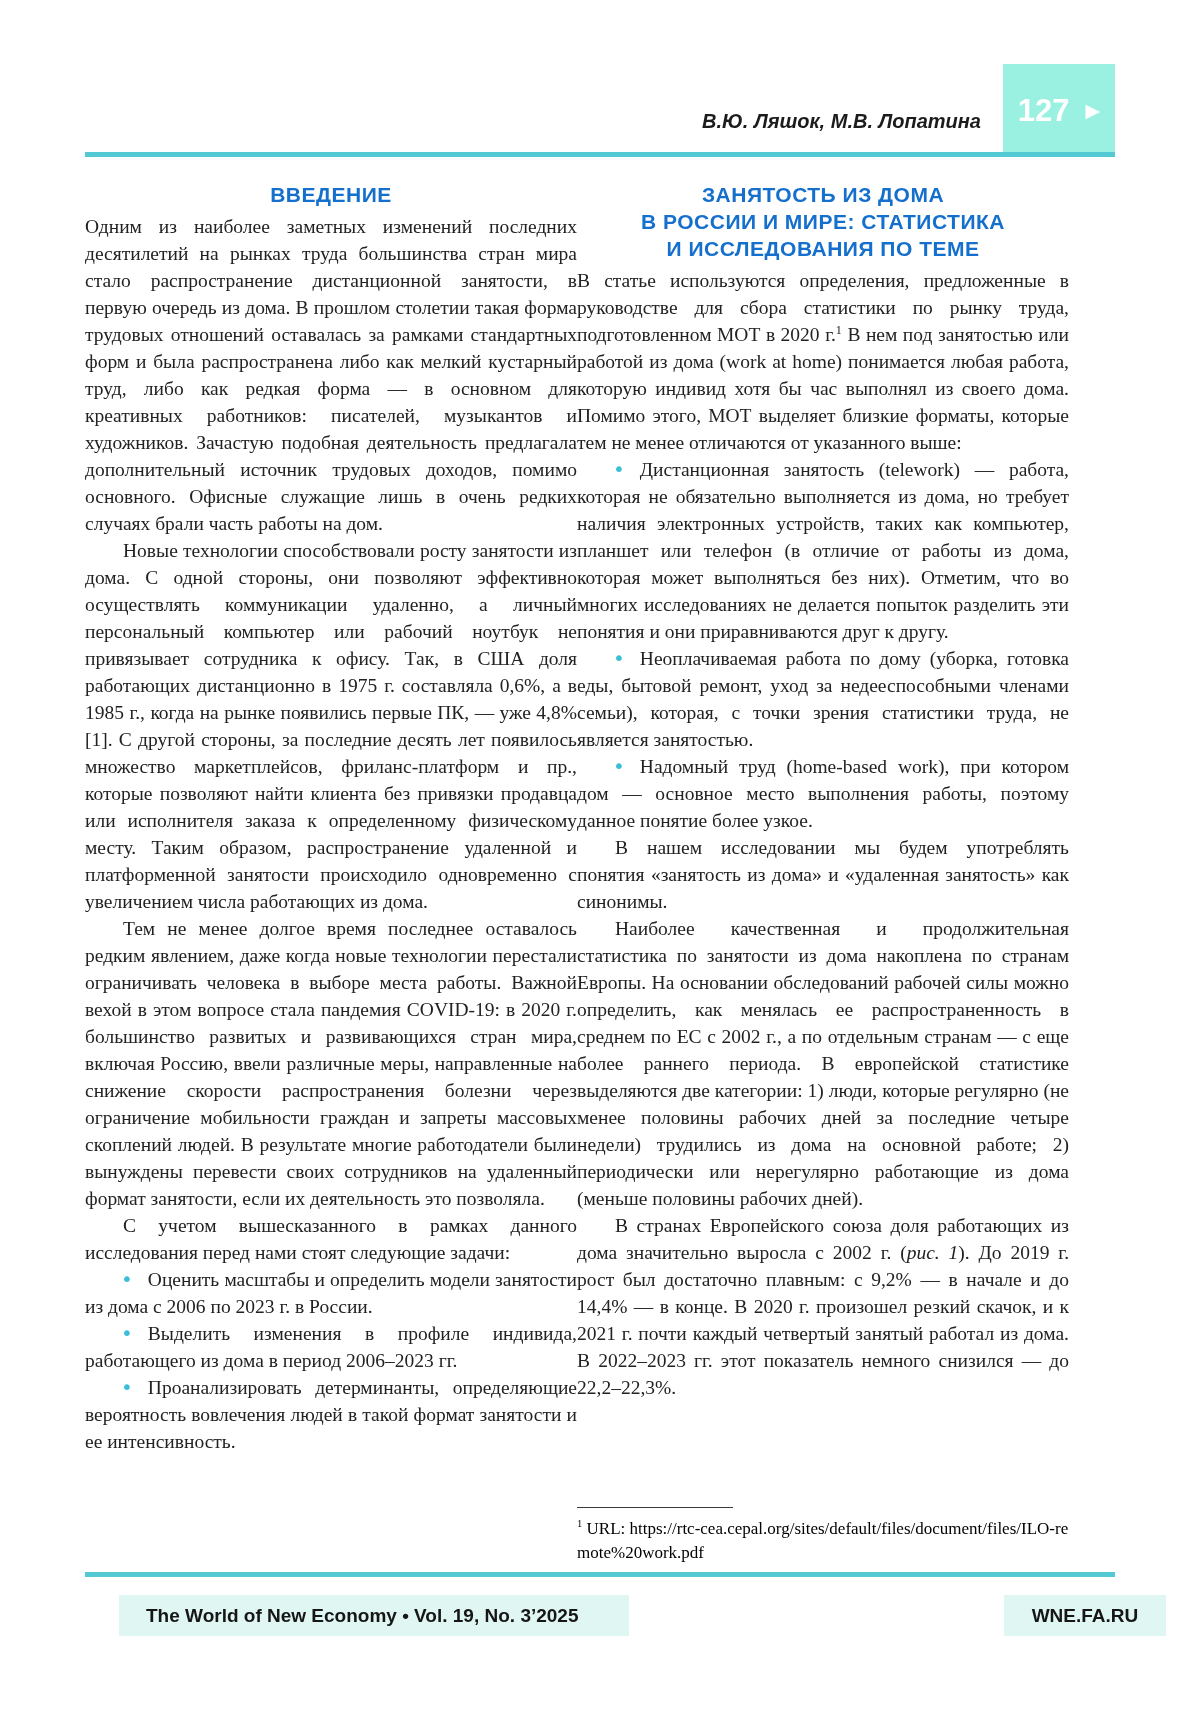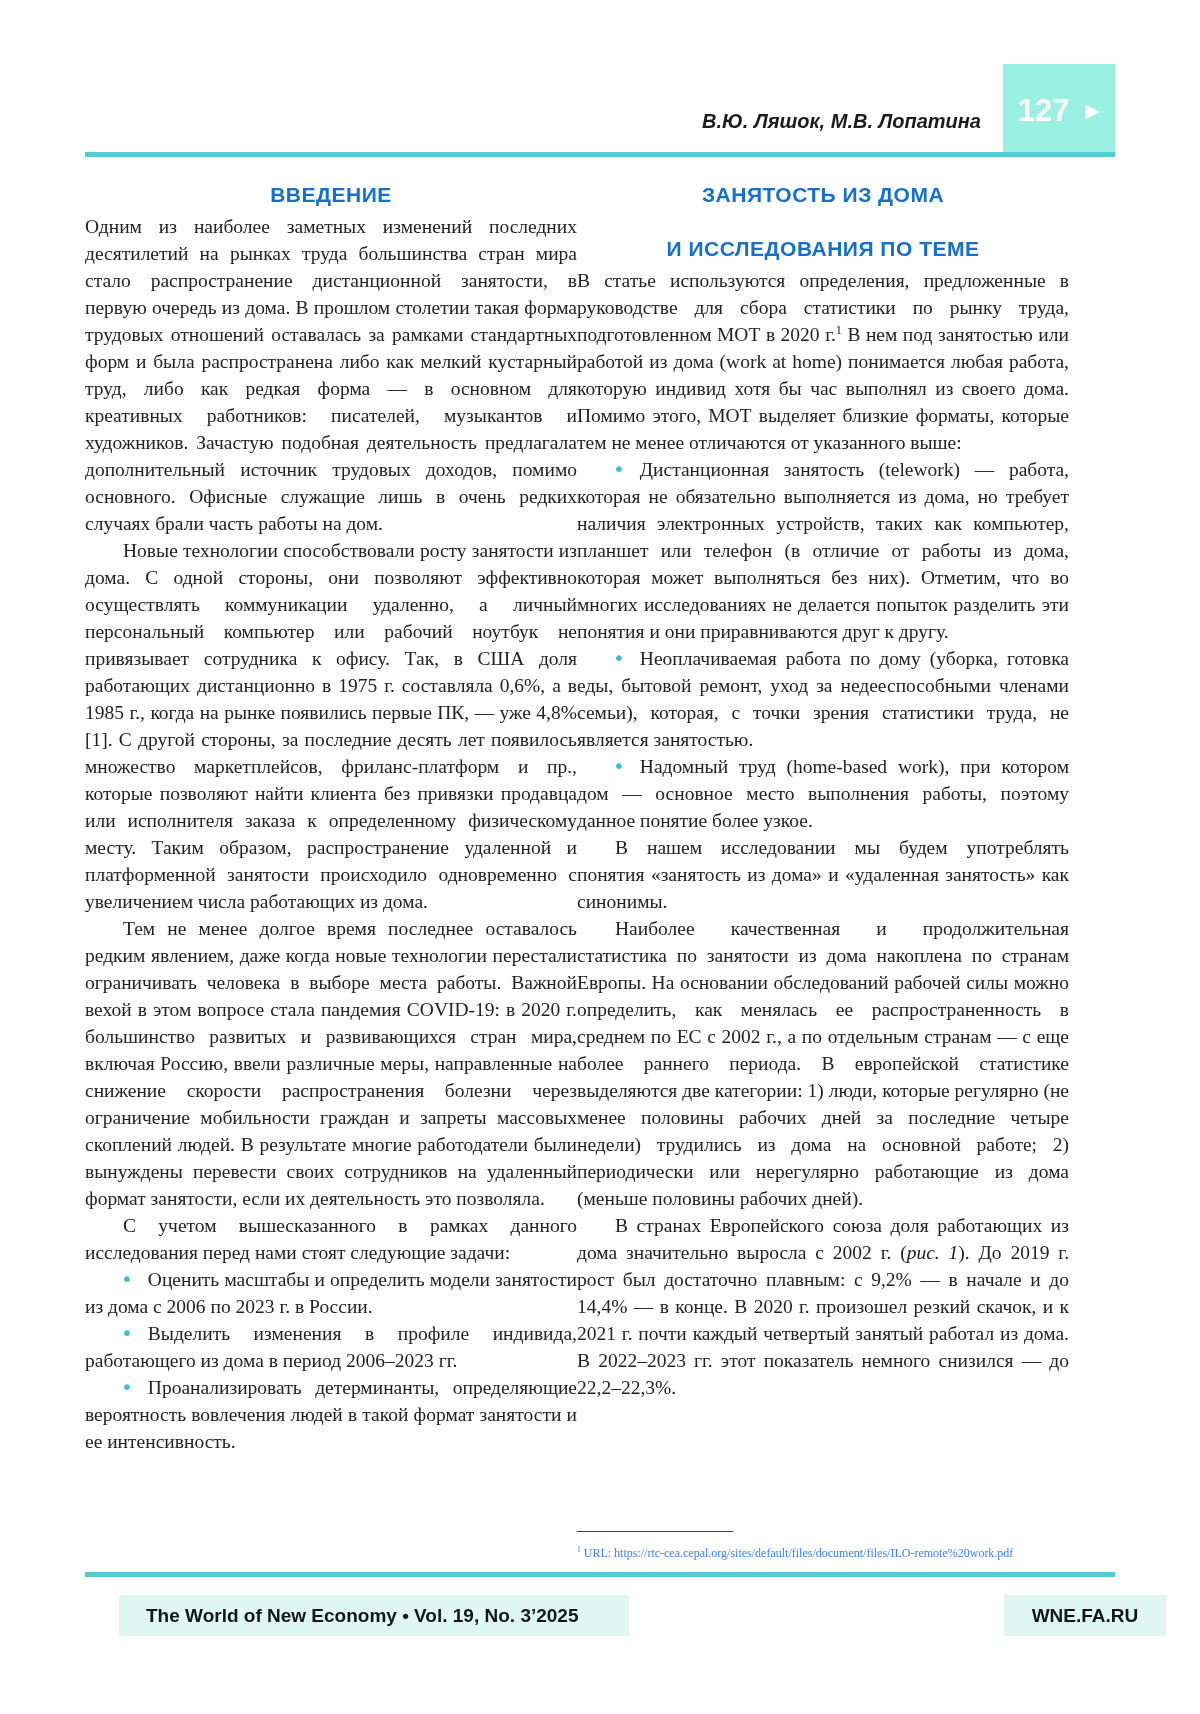--- a/index.html
+++ b/index.html
@@ -46,21 +46,21 @@
   .col p.ind { text-indent:38px; }
   .dot {
     color:#3abfd8; font-size:20px; padding-right:15px; font-family:"DejaVu Sans",sans-serif;
   }
   p.bullet { text-indent:36px; }
   sup { font-size:0.62em; vertical-align:super; line-height:0; }
   .fig-ref { font-style:italic; }
   
   .footnote { margin-top:auto; text-align:left; hyphens:none; }
   .footnote-rule { width:156px; border-top:1.5px solid #3a3a3a; margin-bottom:9px; }
-  .footnote-text { font-size:12px; line-height:24px; color:#3b82f6; word-break:break-all; }
+  .footnote-text { font-size:17px; line-height:24px; color:#000000; word-break:break-all; }
   
   .footer-left, .footer-right {
     position:absolute; top:1595px; height:41px;
     background:#e0f6f3; display:flex; align-items:center;
     font-family:"Liberation Sans","DejaVu Sans",sans-serif;
     font-weight:bold; font-size:19px; color:#161616;
   }
   .footer-left { left:85px; width:510px; padding-left:27px;margin-left:34px; }
   .footer-right { left:1004px; width:162px; justify-content:center; }
 </style>
@@ -85,21 +85,21 @@
       <p class="ind">Тем не менее долгое время последнее оставалось редким явлением, даже когда новые технологии перестали ограничивать человека в выборе места работы. Важной вехой в этом вопросе стала пандемия COVID-19: в 2020 г. большинство развитых и развивающихся стран мира, включая Россию, ввели различные меры, направленные на снижение скорости распространения болезни через ограничение мобильности граждан и запреты массовых скоплений людей. В результате многие работодатели были вынуждены перевести своих сотрудников на удаленный формат занятости, если их деятельность это позволяла.</p>
       <p class="ind">С учетом вышесказанного в рамках данного исследования перед нами стоят следующие задачи:</p>
       <p class="bullet"><span class="dot">•</span><span>Оценить масштабы и определить модели занятости из дома с 2006 по 2023 г. в России.</span></p>
       <p class="bullet"><span class="dot">•</span><span>Выделить изменения в профиле индивида, работающего из дома в период 2006–2023 гг.</span></p>
       <p class="bullet"><span class="dot">•</span><span>Проанализировать детерминанты, определяющие вероятность вовлечения людей в такой формат занятости и ее интенсивность.</span></p>
     </div>
 
     <div class="col">
       <h2>
         <span>ЗАНЯТОСТЬ ИЗ ДОМА</span><br>
-        <br>
+        <span>В РОССИИ И МИРЕ: СТАТИСТИКА</span><br>
         <span>И ИССЛЕДОВАНИЯ ПО ТЕМЕ</span>
       </h2>
       <p><span>В статье используются определения, предложенные в руководстве для сбора статистики по рынку труда, подготовленном МОТ в 2020 г.</span><sup>1</sup><span> В нем под занятостью или работой из дома (work at home) понимается любая работа, которую индивид хотя бы час выполнял из своего дома. Помимо этого, МОТ выделяет близкие форматы, которые тем не менее отличаются от указанного выше:</span></p>
       <p class="bullet"><span class="dot">•</span><span>Дистанционная занятость (telework) — работа, которая не обязательно выполняется из дома, но требует наличия электронных устройств, таких как компьютер, планшет или телефон (в отличие от работы из дома, которая может выполняться без них). Отметим, что во многих исследованиях не делается попыток разделить эти понятия и они приравниваются друг к другу.</span></p>
       <p class="bullet"><span class="dot">•</span><span>Неоплачиваемая работа по дому (уборка, готовка еды, бытовой ремонт, уход за недееспособными членами семьи), которая, с точки зрения статистики труда, не является занятостью.</span></p>
       <p class="bullet"><span class="dot">•</span><span>Надомный труд (home-based work), при котором дом — основное место выполнения работы, поэтому данное понятие более узкое.</span></p>
       <p class="ind">В нашем исследовании мы будем употреблять понятия «занятость из дома» и «удаленная занятость» как синонимы.</p>
       <p class="ind">Наиболее качественная и продолжительная статистика по занятости из дома накоплена по странам Европы. На основании обследований рабочей силы можно определить, как менялась ее распространенность в среднем по ЕС с 2002 г., а по отдельным странам — с еще более раннего периода. В европейской статистике выделяются две категории: 1) люди, которые регулярно (не менее половины рабочих дней за последние четыре недели) трудились из дома на основной работе; 2) периодически или нерегулярно работающие из дома (меньше половины рабочих дней).</p>
       <p class="ind"><span>В странах Европейского союза доля работающих из дома значительно выросла с 2002 г. (</span><span class="fig-ref">рис. 1</span><span>). До 2019 г. рост был достаточно плавным: с 9,2% — в начале и до 14,4% — в конце. В 2020 г. произошел резкий скачок, и к 2021 г. почти каждый четвертый занятый работал из дома. В 2022–2023 гг. этот показатель немного снизился — до 22,2–22,3%.</span></p>
 

